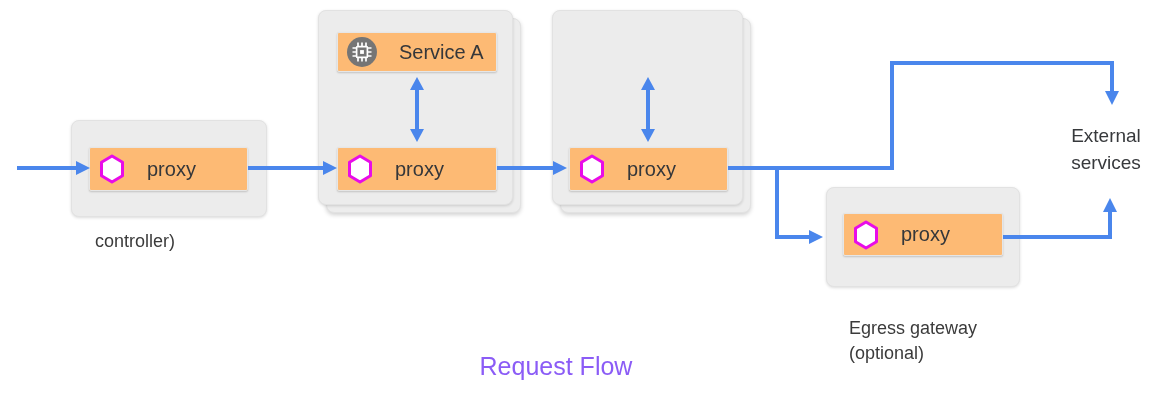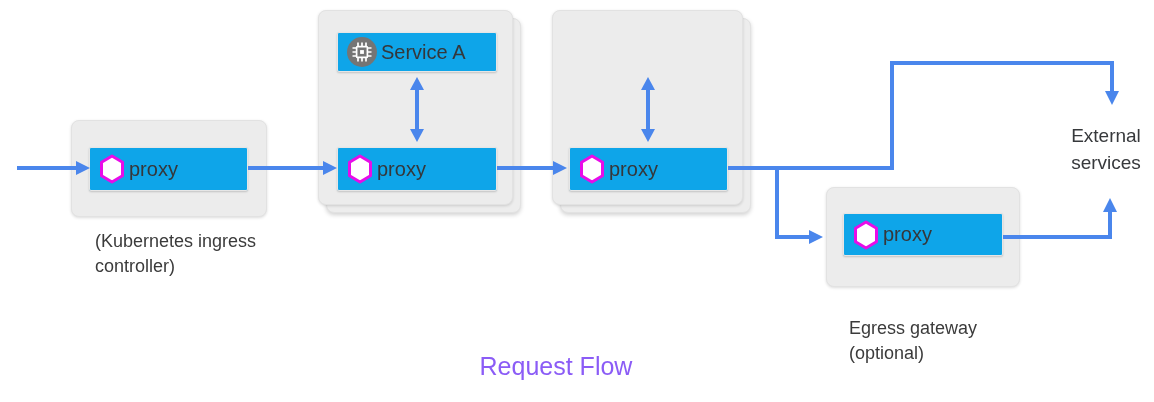--- a/index.html
+++ b/index.html
@@ -17,29 +17,29 @@
     border-radius:8px;
     box-shadow:0 1px 3px rgba(0,0,0,0.14);
     box-sizing:border-box;
   }
   .card.back{
     background:#ededed;
     box-shadow:0 2px 4px rgba(0,0,0,0.18);
   }
   .whitebox{
     position:absolute;
-    background:#0ea5e9;
+    background:#fdba74;
     border:1px solid #e6e6e6;
     border-radius:2px;
     box-shadow:0 1px 2px rgba(0,0,0,0.18);
     box-sizing:border-box;
     display:flex;
     align-items:center;
     padding-left:9px;
-    gap:4px;
+    gap:22px;
   }
   .whitebox .label{
     font-size:20px;
     color:#35373a;
     white-space:nowrap;
   }
   .caption{
     position:absolute;
     font-size:18px;
     line-height:25px;
@@ -80,21 +80,20 @@
   <div class="whitebox" style="left:89px;top:147px;width:159px;height:44px;">
     <span class="icon">
       <svg width="26" height="30" viewBox="0 0 26 30">
         <polygon points="13,2 23.5,8.2 23.5,21.8 13,28 2.5,21.8 2.5,8.2" fill="#ffffff" stroke="#e80ce8" stroke-width="3" stroke-linejoin="round"></polygon>
       </svg>
     </span>
     <span class="label">proxy</span>
   </div>
 
   <div class="caption" style="left:95px;top:229px;">
-    <div>(Kubernetes ingress</div>
     <div>controller)</div>
   </div>
 
   <div class="card back" style="left:326px;top:18px;width:195px;height:195px;"></div>
   <div class="card" style="left:318px;top:10px;width:195px;height:195px;"></div>
 
   <div class="whitebox" style="left:337px;top:32px;width:160px;height:40px;">
     <span class="icon">
       <svg width="30" height="30" viewBox="0 0 30 30">
         <circle cx="15" cy="15" r="15" fill="#757575"></circle>

